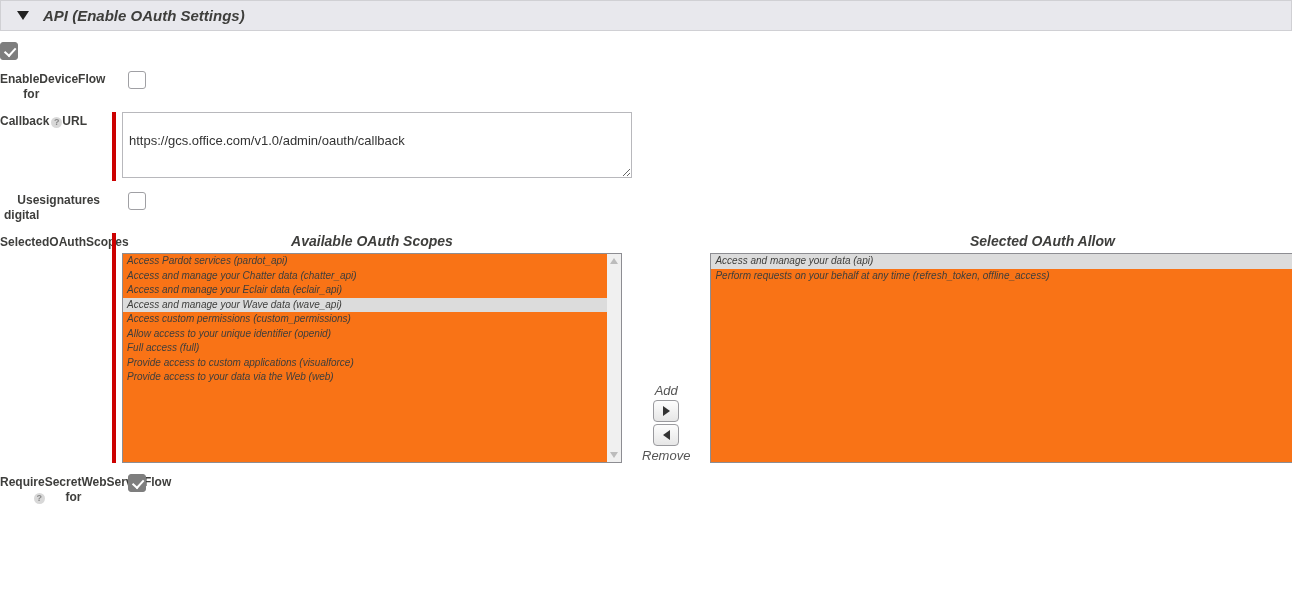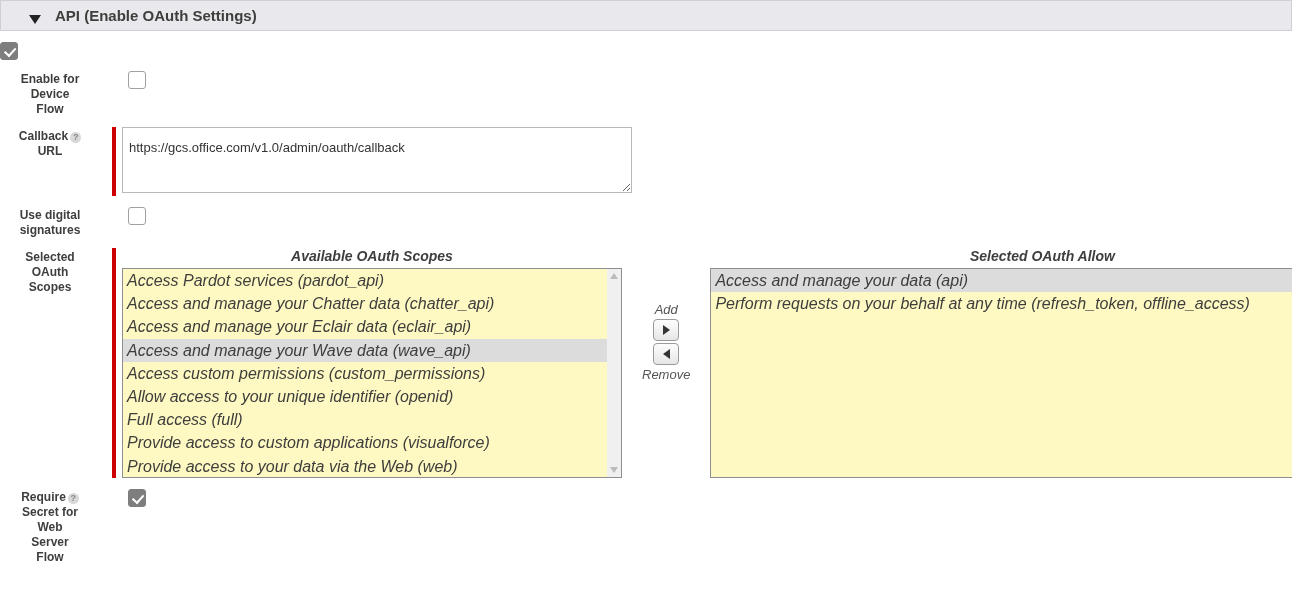--- a/index.html
+++ b/index.html
@@ -1,24 +1,25 @@
 <!DOCTYPE html>
 <html><head>
   <meta charset="utf-8">
   <style>
     * { box-sizing: border-box; margin: 0; padding: 0; }
     body { font-family: Arial, Helvetica, sans-serif; font-size: 13px; color: #3e3e3c; background: #fff; }
     
     .section-header {
       background: #e8e8ed;
       border: 1px solid #d0d0d4;
-      padding: 6px 28px;
+      padding: 6px 16px;
       display: flex;
-      align-items: flex-end;
+      align-items: center;
       gap: 14px;
+      font-style: italic;
     }
     .section-header .toggle {
       width: 0; height: 0;
       border-left: 6px solid transparent;
       border-right: 6px solid transparent;
       border-top: 9px solid #222;
     }
     .section-title { font-weight: bold; font-size: 15px; }
     
     .form-area { padding: 6px 0 0 0; }
@@ -29,21 +30,21 @@
       gap: 12px;
       padding: 4px 0;
     }
     .form-label {
       font-size: 12px;
       text-align: right;
       padding-top: 2px;
       line-height: 1.25;
     }
     .form-label.bold { font-weight: bold; }
-    .label-wrap { display: flex; flex-direction: column; align-items: center; }
+    .label-wrap { display: flex; flex-direction: row; align-items: flex-start; }
     .label-wrap .line { display: block; }
     .help-icon {
       display: inline-block;
       width: 11px; height: 11px;
       border-radius: 50%;
       background: #d8d8d8;
       color: #888;
       font-size: 9px;
       line-height: 11px;
       text-align: center;
@@ -74,39 +75,39 @@
     
     .left-required-bar {
       border-left: 4px solid #c00;
       padding-left: 6px;
     }
     
     textarea.callback {
       width: 510px; height: 66px;
       font-family: Arial, Helvetica, sans-serif;
       font-size: 13px;
-      padding: 12px 6px;
+      padding: 20px 6px;
       border: 1px solid #b8b8bc;
       resize: both;
       color: #333;
     }
     
     .scopes-row .scopes-body {
       display: flex;
       align-items: stretch;
       gap: 20px;
       font-style: italic;
     }
     .scopes-col { display: flex; flex-direction: column; }
     .scopes-heading { font-weight: bold; font-size: 14px; text-align: center; padding-bottom: 4px; }
     
     .listbox {
       border: 1px solid #8d8d92;
-      font-size: 16px;
-      background: #fef9c3;
+      font-size: 10px;
+      background: #f97316;
       overflow-y: auto;
       line-height: 1.45;
       position: relative;
     }
     .listbox.available { width: 500px; height: 210px; }
     .listbox.selected  { width: 664px; height: 210px; }
     .listbox .item { padding: 0 4px; cursor: default; white-space: nowrap; }
     .listbox .item.highlight { background: #dcdcdc; }
     .scrollbar-track {
       position: absolute; right: 0; top: 0; bottom: 0;
@@ -119,21 +120,21 @@
       border-left: 4px solid transparent;
       border-right: 4px solid transparent;
     }
     .scrollbar-track .arrow-up { top: 4px; border-bottom: 6px solid #bcbcbc; }
     .scrollbar-track .arrow-down { bottom: 4px; border-top: 6px solid #bcbcbc; }
     
     .transfer-controls {
       display: flex;
       flex-direction: column;
       align-items: center;
-      justify-content: flex-start;
+      justify-content: flex-end;
       gap: 2px;
       padding-top: 54px;
       font-size: 13px;
     }
     .transfer-controls .tlabel { font-size: 13px; color: #555; }
     .transfer-btn {
       width: 26px; height: 22px;
       border: 1px solid #9a9a9e;
       border-radius: 4px;
       background: linear-gradient(#fdfdfd,#e6e6e6);

